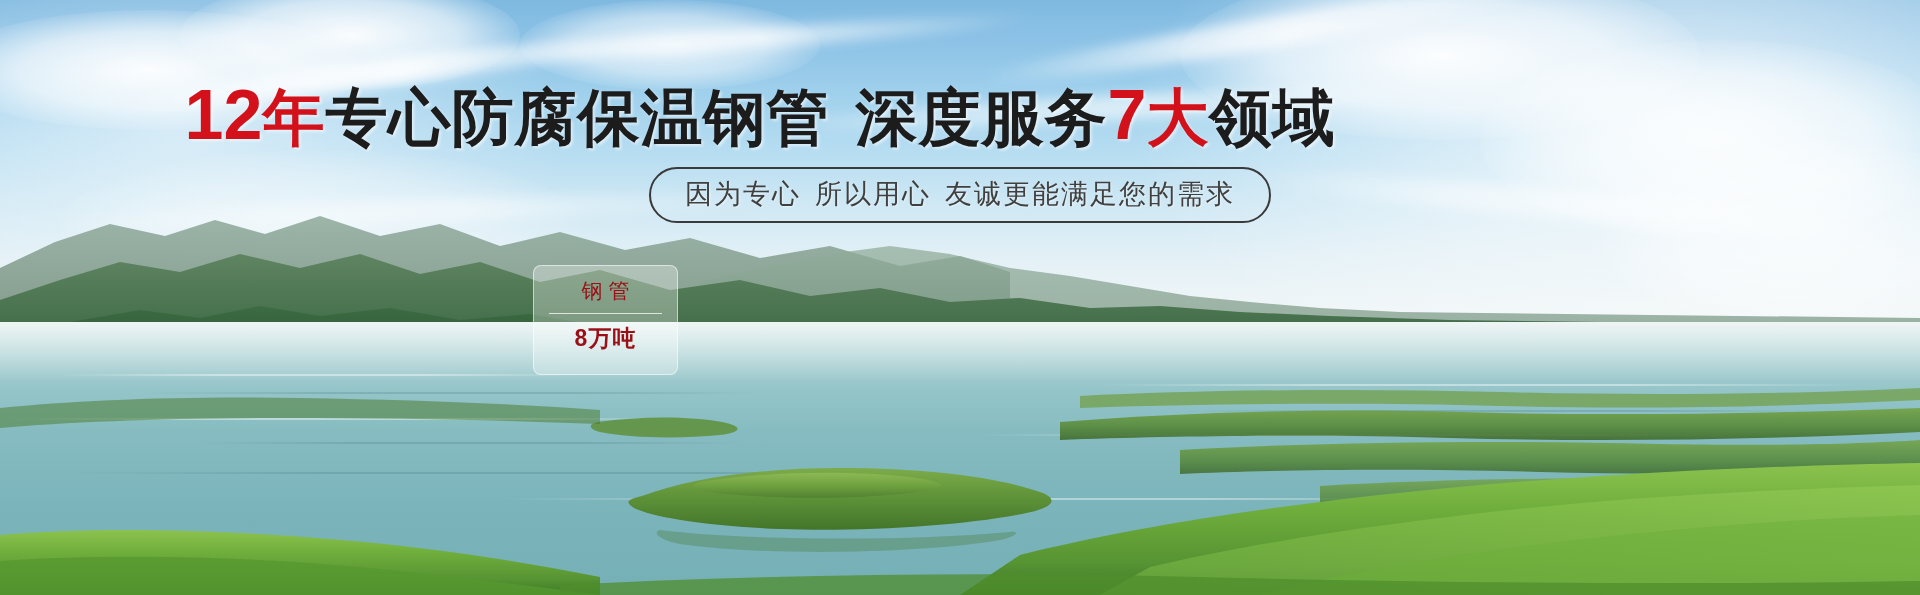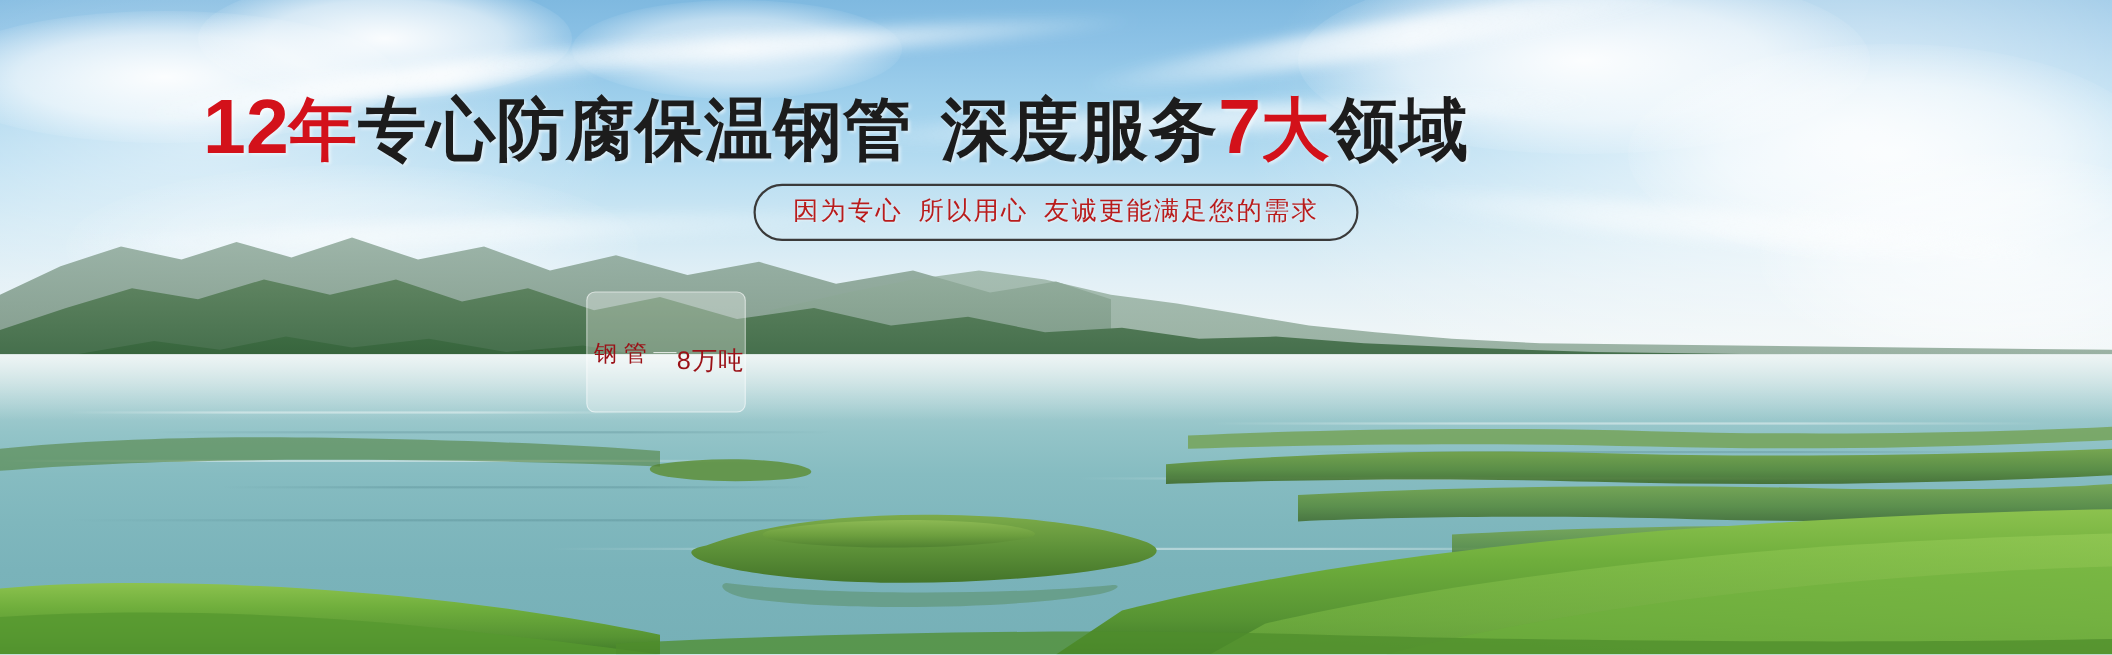--- a/index.html
+++ b/index.html
@@ -146,22 +146,22 @@
     left: 0; top: 167px;
     width: 1920px;
     text-align: center;
     z-index: 10;
   }
   .subtitle {
     display: inline-block;
     border: 2px solid #3a3a3a;
     border-radius: 30px;
     padding: 9px 34px 11px 34px;
-    font-size: 23px;
-    color: #b91c1c;
+    font-size: 27px;
+    color: #404040;
     letter-spacing: 2px;
     line-height: 1.2;
     white-space: nowrap;
     text-shadow: 1px 1px 2px rgba(255,255,255,0.5);
   }
   .subtitle .sp { display:inline-block; width: 14px; }
 
   
   .cards {
     position: absolute;
@@ -171,21 +171,21 @@
     gap: 6px;
     z-index: 10;
   }
   .card {
     width: 145px;
     height: 110px;
     background: rgba(255,255,255,0.30);
     border: 1px solid rgba(255,255,255,0.55);
     border-radius: 8px;
     display: flex;
-    flex-direction: row;
+    flex-direction: column;
     align-items: center;
     justify-content: flex-start;
     box-sizing: border-box;
     padding-top: 14px;
   }
   .card-label {
     font-size: 21px;
     color: #9a1016;
     letter-spacing: 6px;
     text-indent: 6px;
@@ -199,20 +199,21 @@
     height: 1px;
     background: rgba(255,255,255,0.75);
     margin-bottom: 13px;
   }
   .card-value {
     font-size: 23px;
     color: #9a1016;
     line-height: 1;
     white-space: nowrap;
     letter-spacing: 1px;
+    font-weight: bold;
   }
   .card-value sup {
     font-size: 13px;
     vertical-align: super;
     line-height: 0;
   }
 </style>
 </head>
 <body>
 

